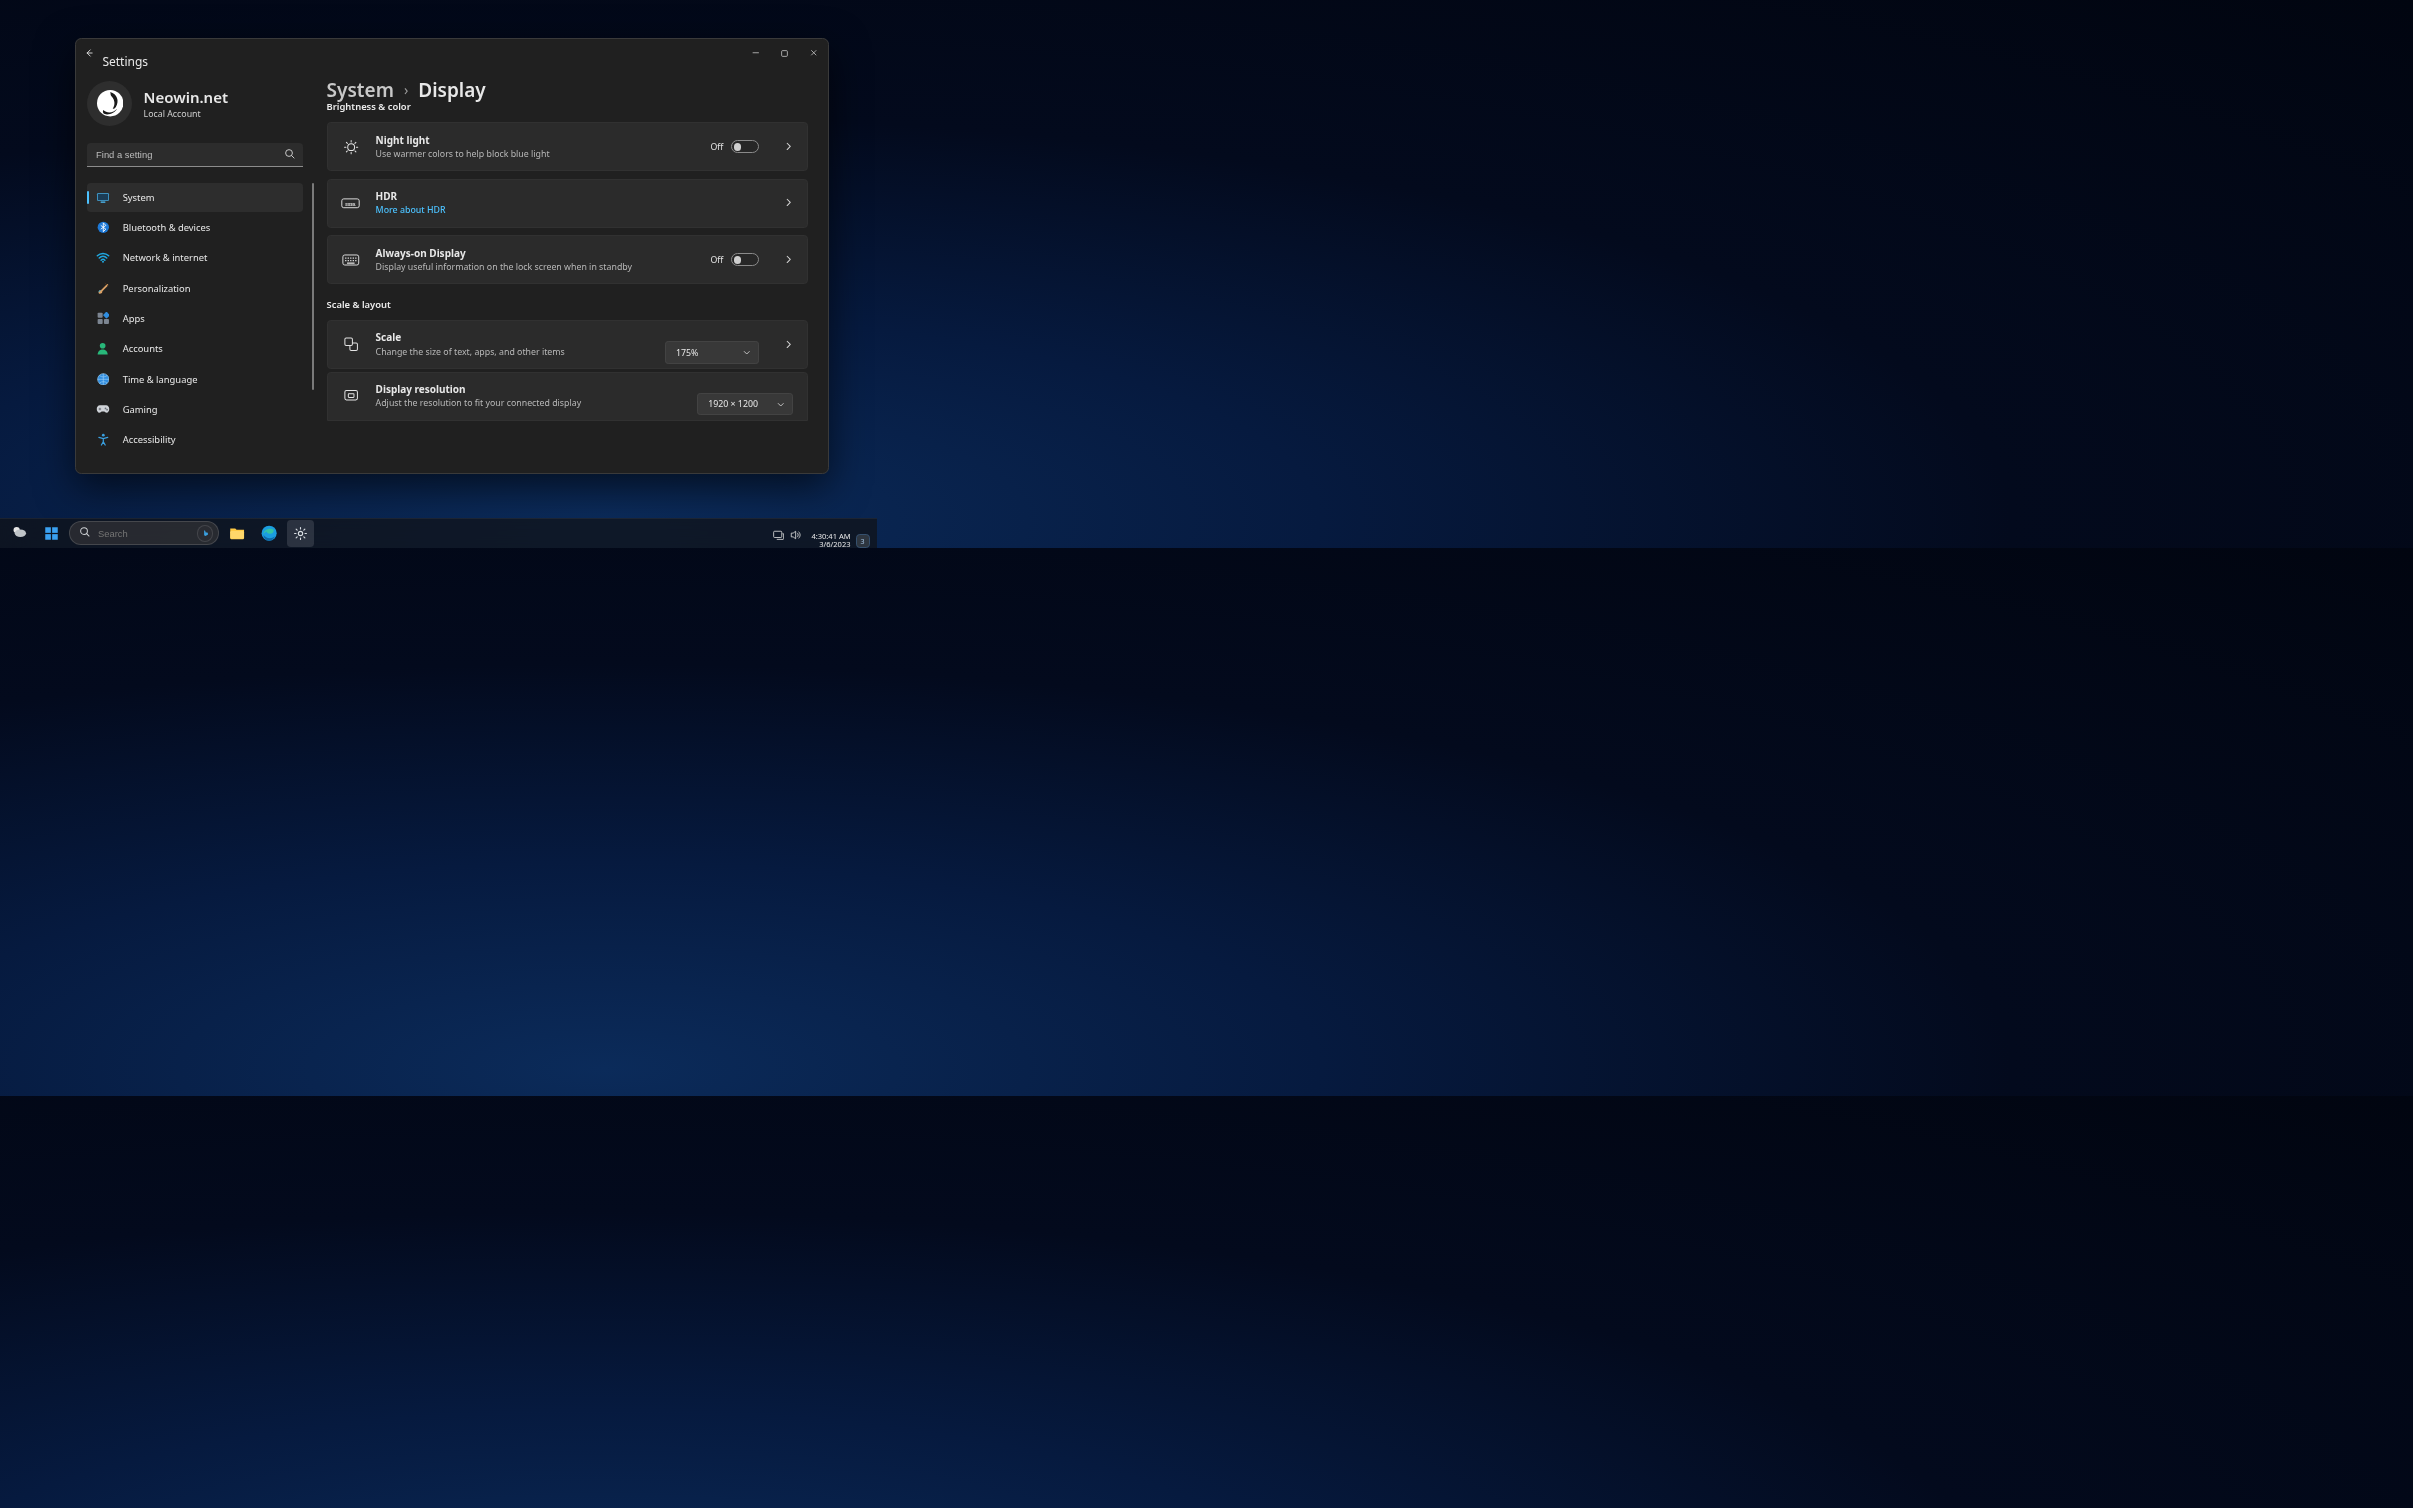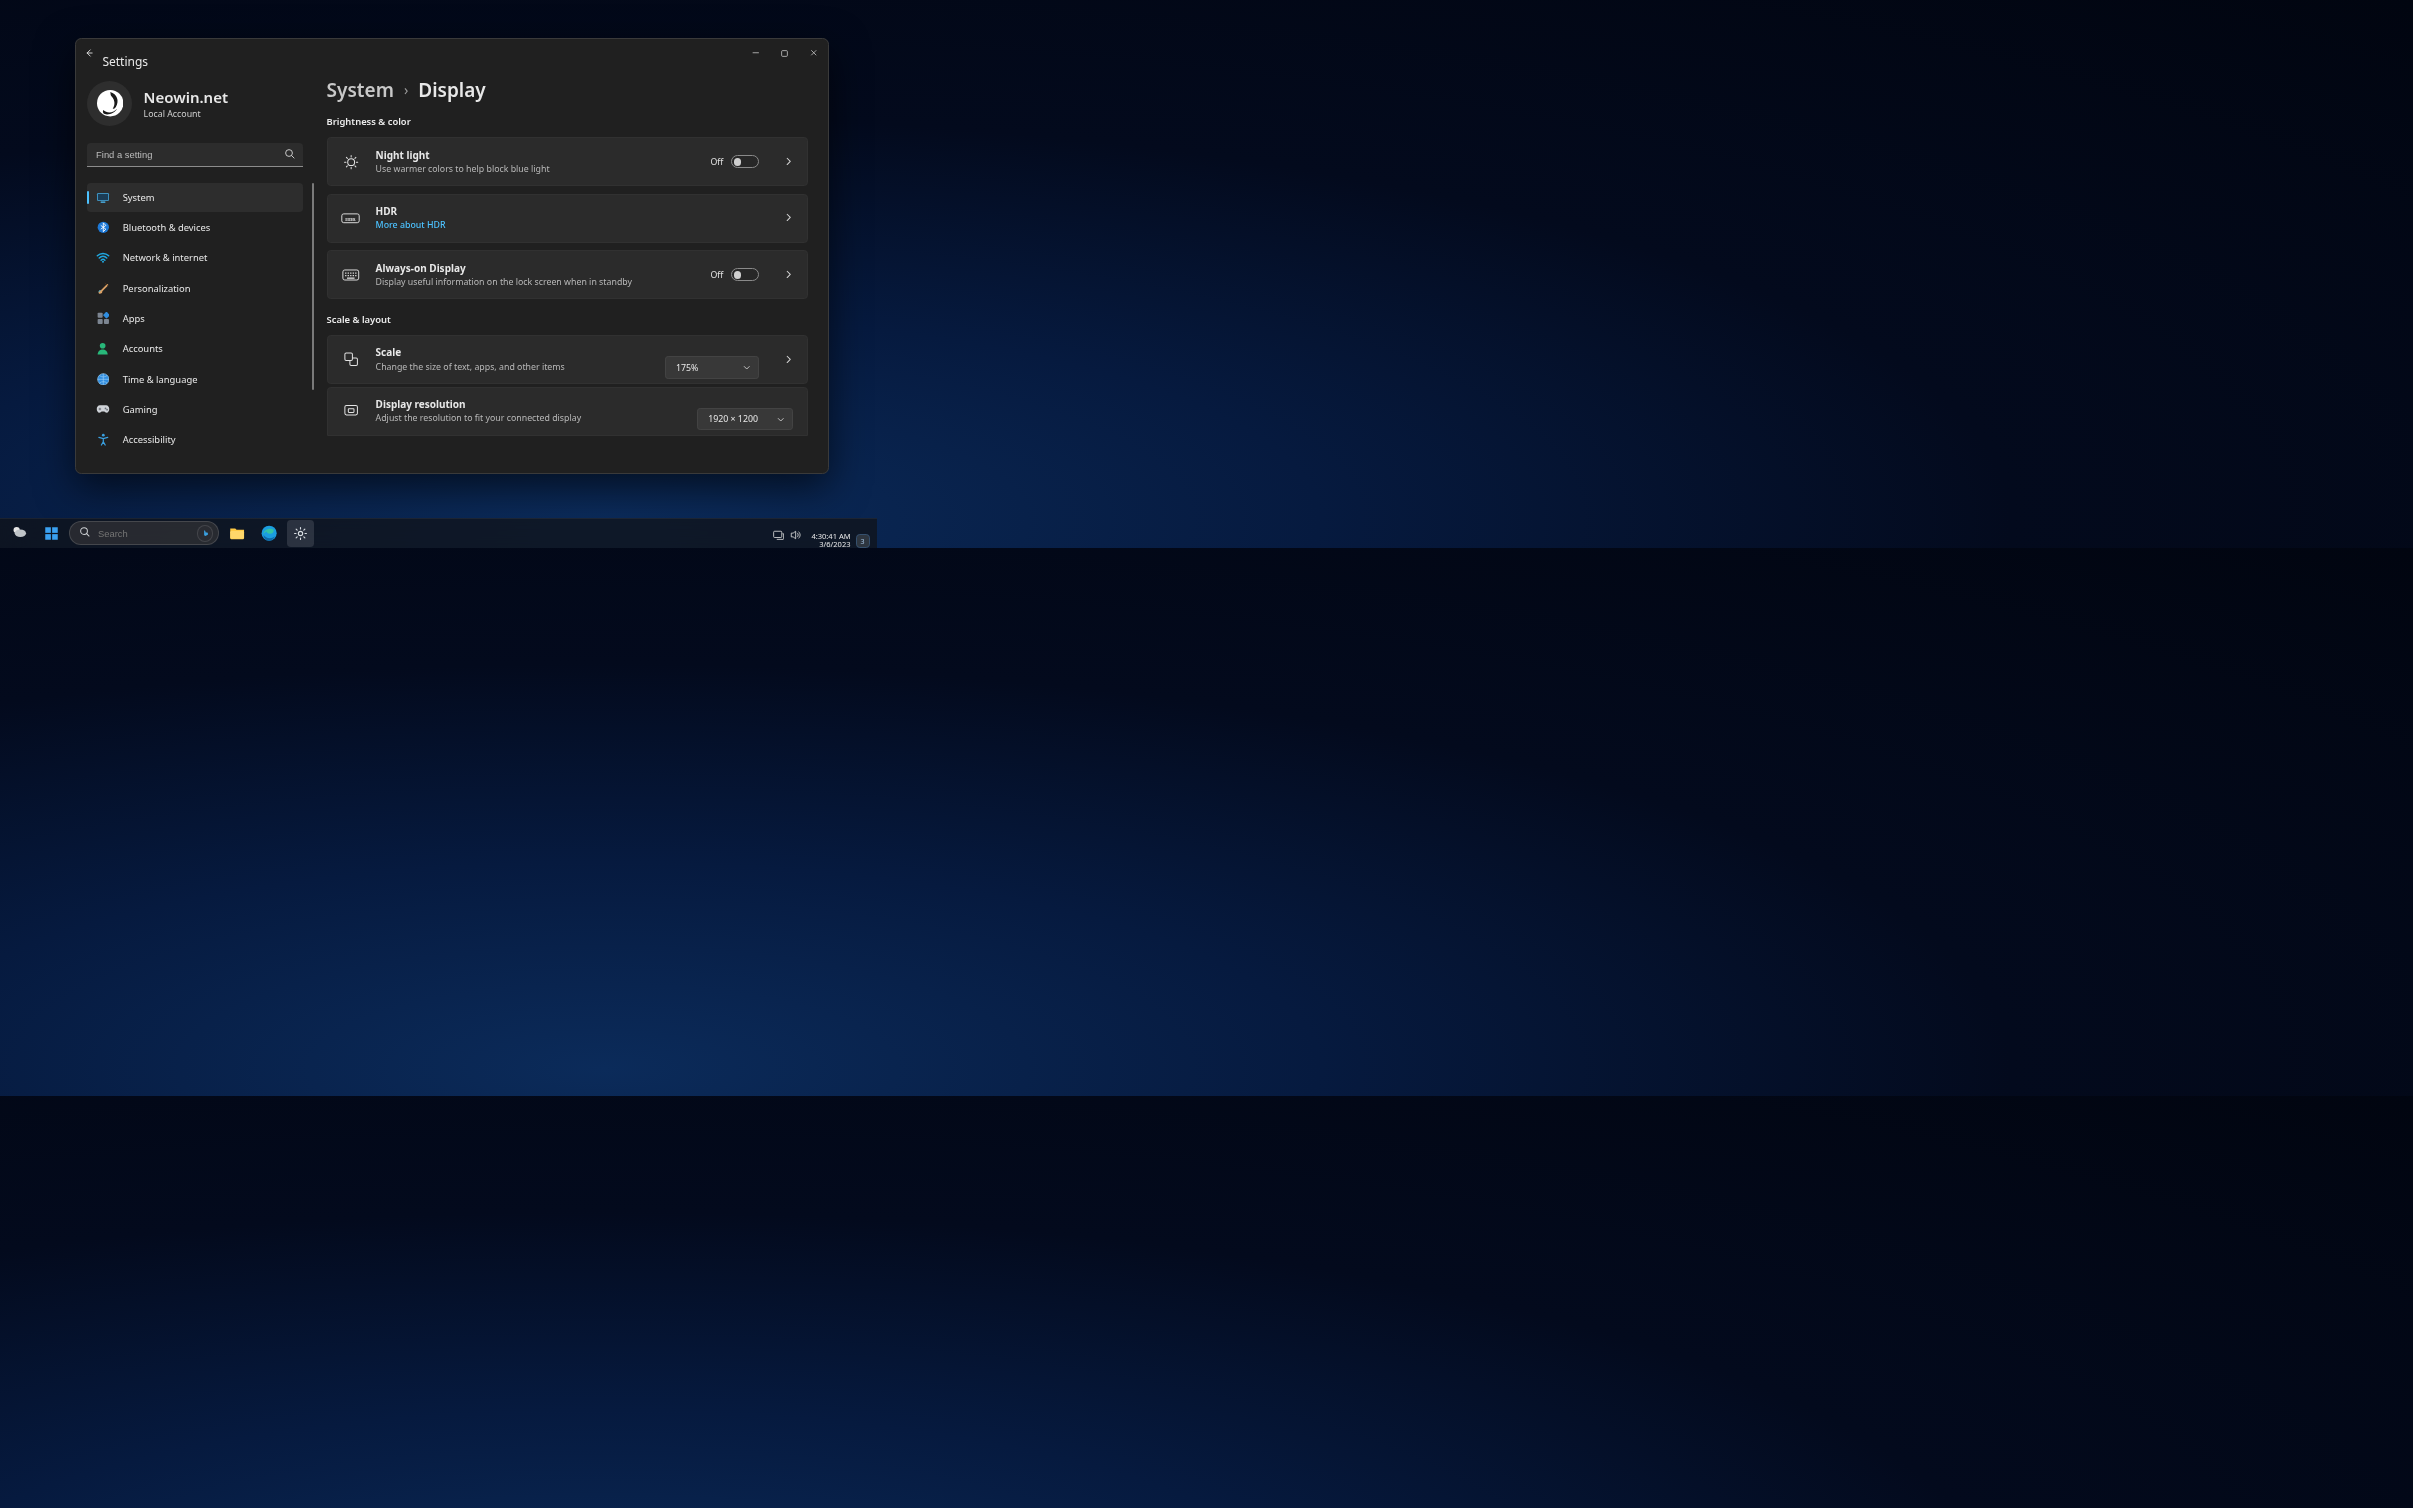--- a/index.html
+++ b/index.html
@@ -142,21 +142,20 @@
     align-items:baseline;
     gap:10px;
     font-size:19px;
     line-height:1.1;
   }
   .breadcrumb .parent { color:#c8c8c8; font-weight:600; }
   .breadcrumb .sep { color:#9a9a9a; font-size:14px; position:relative; top:-1.3px; }
   .breadcrumb .current { font-weight:600; }
 
   .section-title {
-    margin-top: 15px;
     font-size:9.4px;
     font-weight:600;
     color:#ececec;
   }
   .section-title.tight { margin-top: 14px; }
 
   .rows { margin-top: 8.8px; display:flex; flex-direction:column; gap:7.5px; }
   .rows.tight { margin-top:8.8px; gap:2.5px; }
 
   .setting-row {

